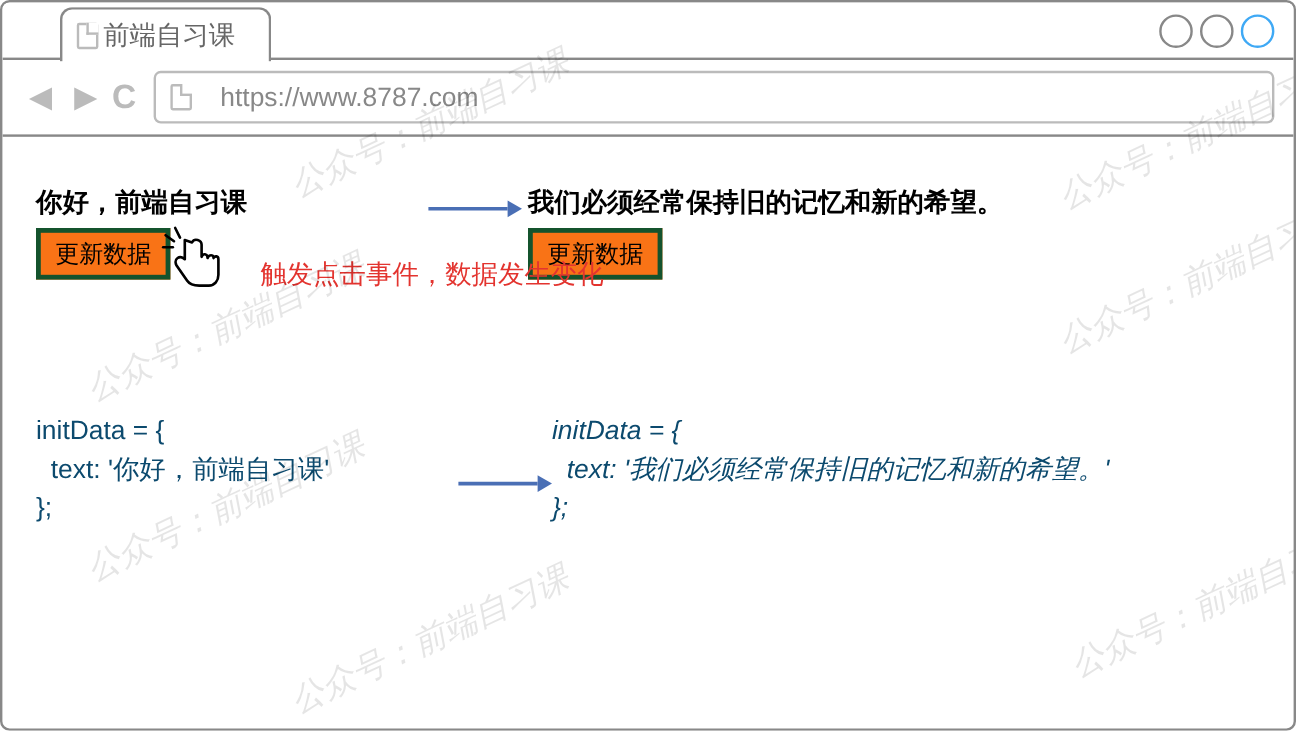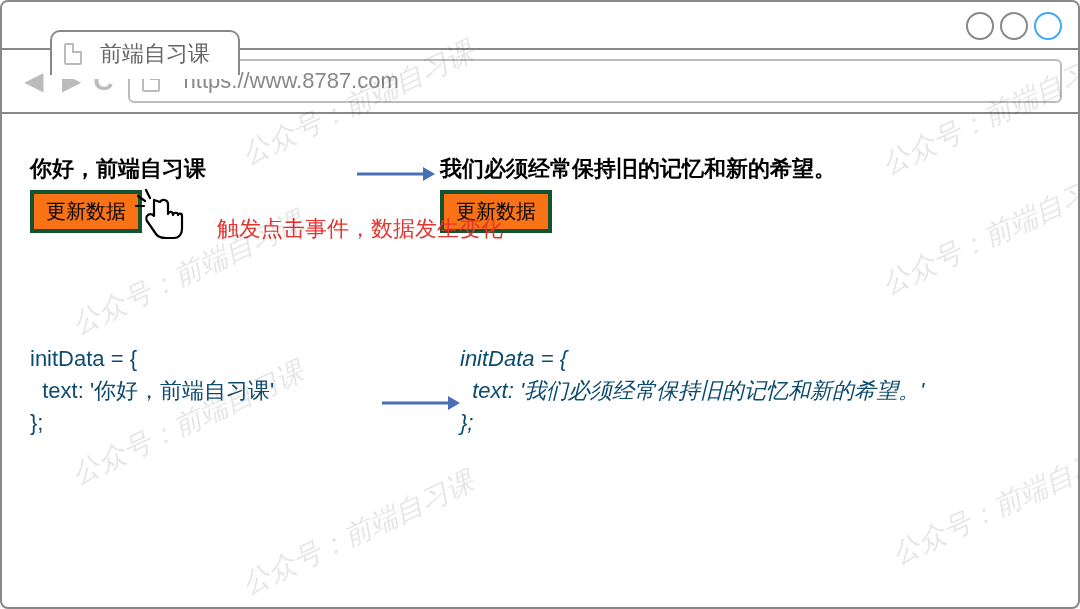--- a/index.html
+++ b/index.html
@@ -27,25 +27,24 @@
       top: 4px;
       height: 46px;
       padding: 0 28px 0 12px;
       border: 2px solid #888;
       border-bottom: none;
       border-top-left-radius: 10px;
       border-top-right-radius: 10px;
       background: #fff;
       display: flex;
       align-items: center;
-      gap: 18px;
+      gap: 4px;
       font-size: 22px;
       color: #666;
       z-index: 2;
-      margin-top: 24px;
     }
     .tab::after{
       content:"";
       position:absolute;left:-2px;right:-2px;bottom:-3px;height:4px;background:#fff;
     }
     
     .page-icon {
       width: 18px; height: 22px;
       border: 2px solid #bbb;
       border-radius: 2px 2px 2px 2px;

